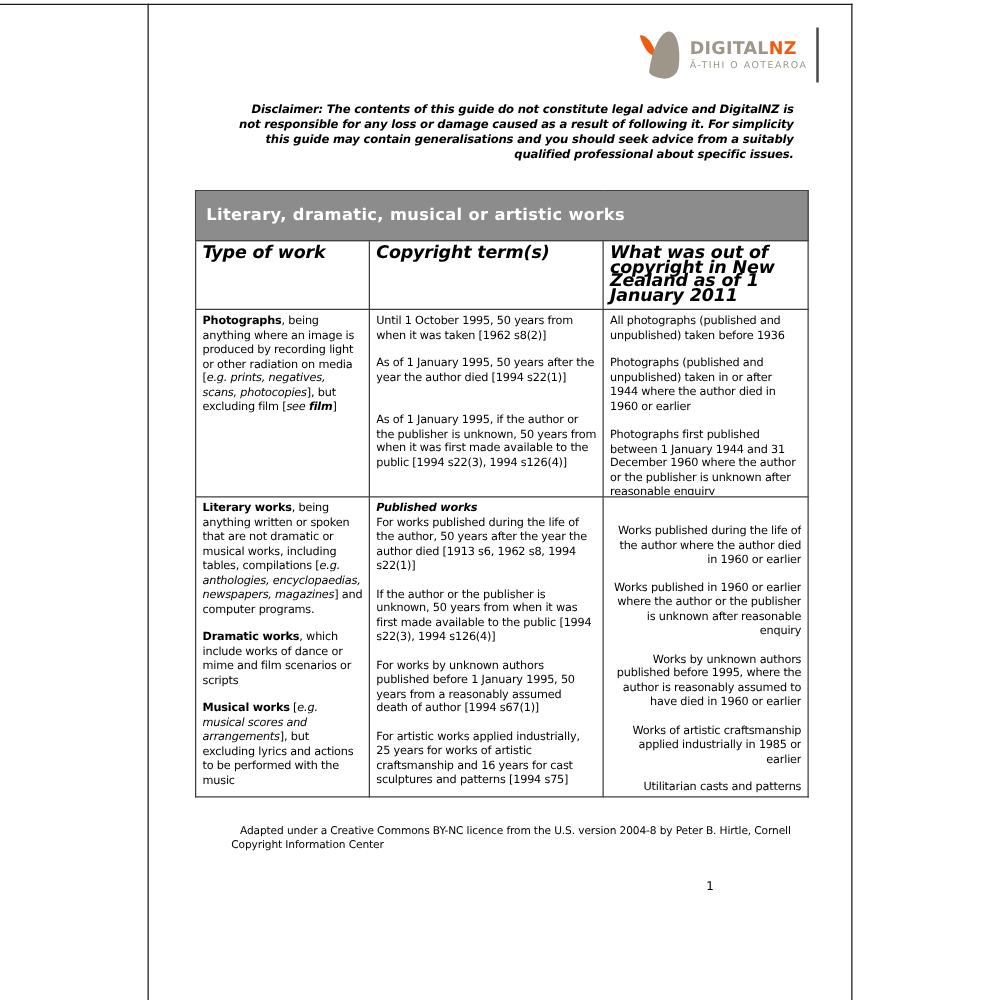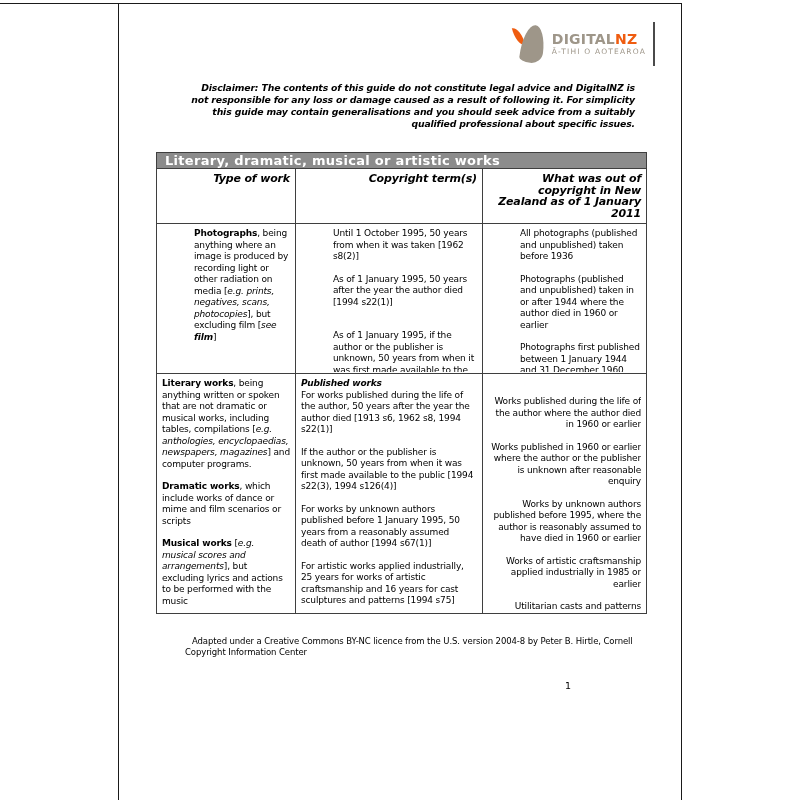--- a/index.html
+++ b/index.html
@@ -39,28 +39,28 @@
   .doc-title{margin:10px auto 0 auto;max-width:450px;text-align:center;font-size:15.5px;font-weight:bold;line-height:21px;letter-spacing:-.2px;}
   .doc-title sup{font-size:9px;vertical-align:super;line-height:0;}
   
   .disclaimer{margin:8px 0 4px 66px;width:450px;font-size:9.3px;line-height:12px;font-weight:bold;font-style:italic;letter-spacing:-.15px;text-align:right;}
   
   .tbl-wrap{margin:22px 0 0 37px;width:490px;}
   table{border-collapse:collapse;table-layout:fixed;width:490px;}
   td,th{border:1px solid var(--table-border);vertical-align:top;padding:4px 5px;box-sizing:border-box;}
   .band{
     background:var(--band-bg);color:var(--band-text);font-size:13px;font-weight:bold;
-    letter-spacing:.3px;height:16px;padding:0 0 0 8px;vertical-align:middle;
+    letter-spacing:.3px;height:40px;padding:0 0 0 8px;vertical-align:middle;
   }
-  th{font-size:11px;line-height:11.5px;font-weight:bold;font-style:italic;text-align:right;height:38px;letter-spacing:-.15px;}
+  th{font-size:14px;line-height:11.5px;font-weight:bold;font-style:italic;text-align:left;height:38px;letter-spacing:-.15px;}
   td.cell{font-size:9px;line-height:11.5px;letter-spacing:-.15px;padding:4px 5px 0 5px;}
   tr.r1 td{height:150px;}
   tr.r2 td{height:240px;}
   .cell-inner{overflow:hidden;}
-  .cell-inner.h1{max-height:144px;margin-left:32px;}
+  .cell-inner.h1{max-height:144px;}
   .cell-inner.h2{max-height:234px;}
   .cell-inner.pad-top{padding-top:18px;max-height:216px;text-align:right;}
   .para{margin:0 0 11px 0;}
   .para.tight{margin-bottom:0;}
   .para.gap-large{padding-top:11px;}
   .rb{font-weight:bold;}
   .ri{font-style:italic;}
   
   .footnote{margin:22px 0 0 66px;width:460px;font-size:8.5px;line-height:11px;text-indent:7px;letter-spacing:-.1px;}
   .page-number{margin:22px 0 0 446px;font-size:9.5px;}

